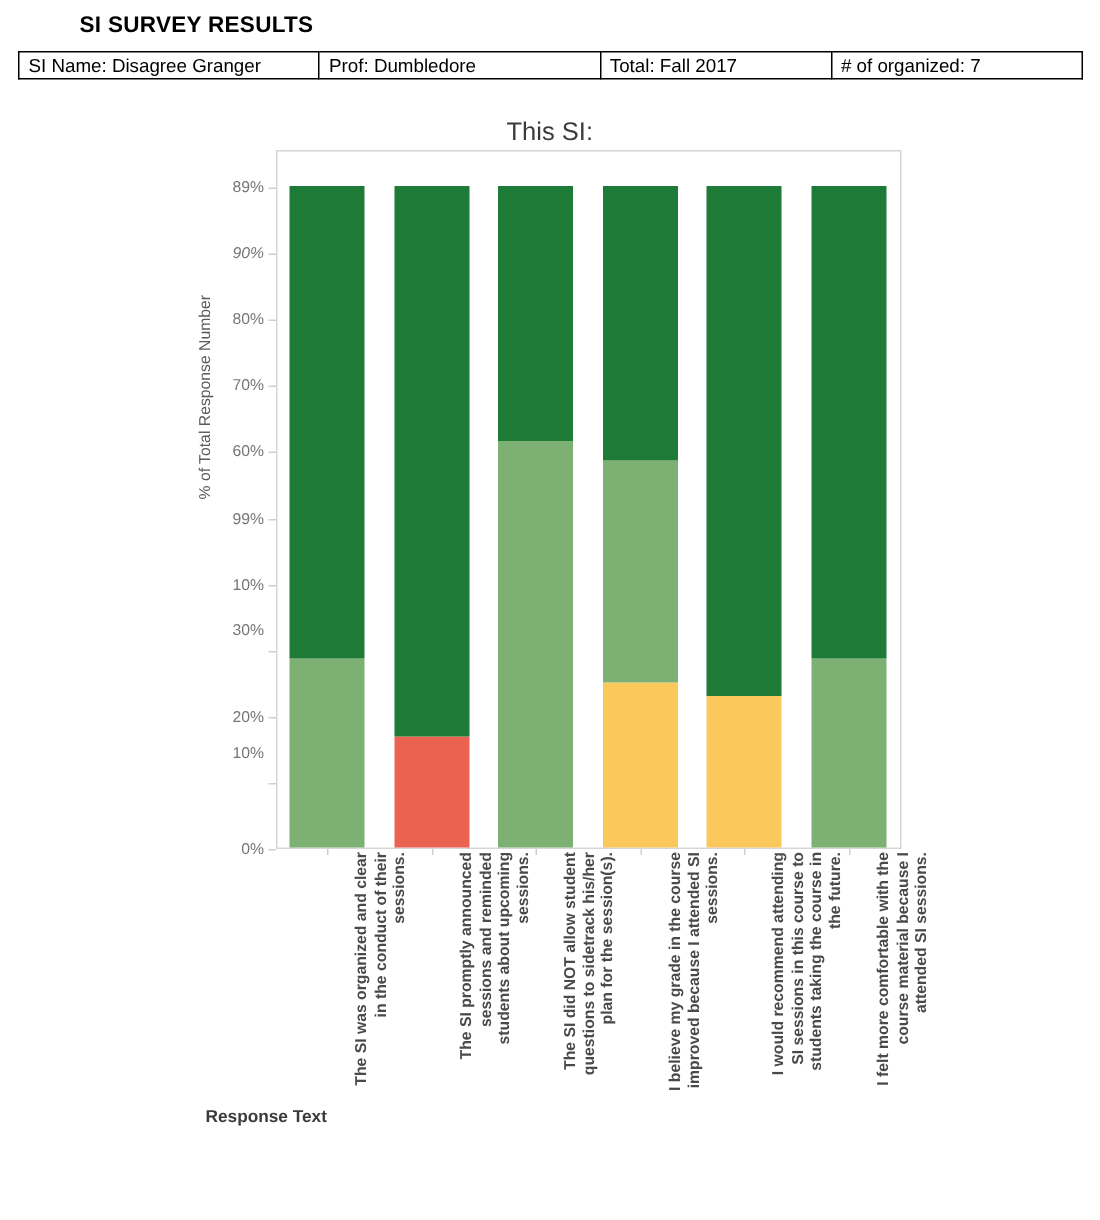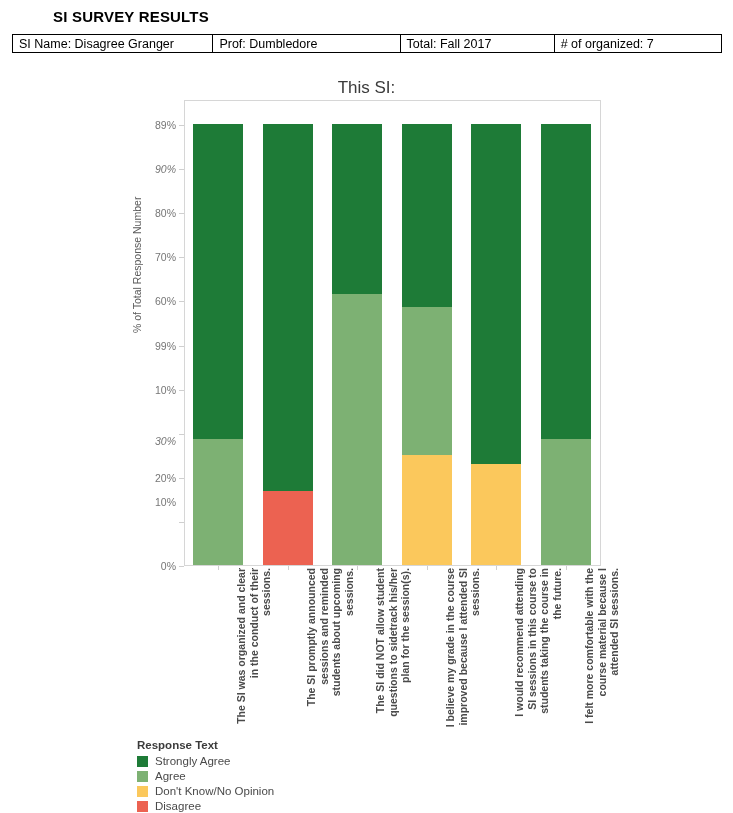--- a/index.html
+++ b/index.html
@@ -215,21 +215,21 @@
 
 <div id="plot-frame"></div>
 
 <div id="y-ticks">
     <div class="ytick" style="top: 466px;">0%</div>
     <div class="ytickmark" style="top: 466px;"></div>
     <div class="ytick" style="top: 402px;">10%</div>
     <div class="ytickmark" style="top: 421.9px;"></div>
     <div class="ytick" style="top: 377.8px;">20%</div>
     <div class="ytickmark" style="top: 377.8px;"></div>
-    <div class="ytick" style="top: 341px; font-style: italic;">30%</div>
+    <div class="ytick" style="top: 320px;">30%</div>
     <div class="ytickmark" style="top: 333.7px;"></div>
     <div class="ytick" style="top: 289.6px;">10%</div>
     <div class="ytickmark" style="top: 289.6px;"></div>
     <div class="ytick" style="top: 245.5px;">99%</div>
     <div class="ytickmark" style="top: 245.5px;"></div>
     <div class="ytick" style="top: 201.4px;">60%</div>
     <div class="ytickmark" style="top: 201.4px;"></div>
     <div class="ytick" style="top: 157.3px;">70%</div>
     <div class="ytickmark" style="top: 157.3px;"></div>
     <div class="ytick" style="top: 113.2px;">80%</div>
@@ -279,31 +279,13 @@
     <div class="xtickmark" style="left: 241.5px;"></div>
     <div class="xlabel" style="left: 258.5px; top: 160px;">I believe my grade in the course improved because I attended SI sessions.</div>
     <div class="xtickmark" style="left: 311px;"></div>
     <div class="xlabel" style="left: 328px; top: 160px;">I would recommend attending SI sessions in this course to students taking the course in the future.</div>
     <div class="xtickmark" style="left: 380.5px;"></div>
     <div class="xlabel" style="left: 397.5px; top: 160px;">I felt more comfortable with the course material because I attended SI sessions.</div>
   </div>
 
 <div id="legend">
   <div id="legend-title">Response Text</div>
-  <div id="legend-items">
-      <div class="legend-row">
-        <span class="legend-swatch" style="background: rgb(30, 123, 55);"></span>
-        <span class="legend-label">Strongly Agree</span>
-      </div>
-      <div class="legend-row">
-        <span class="legend-swatch" style="background: rgb(125, 177, 115);"></span>
-        <span class="legend-label">Agree</span>
-      </div>
-      <div class="legend-row">
-        <span class="legend-swatch" style="background: rgb(251, 200, 92);"></span>
-        <span class="legend-label">Don't Know/No Opinion</span>
-      </div>
-      <div class="legend-row">
-        <span class="legend-swatch" style="background: rgb(236, 98, 81);"></span>
-        <span class="legend-label">Disagree</span>
-      </div>
-    </div>
 </div>
 
 </body></html>

